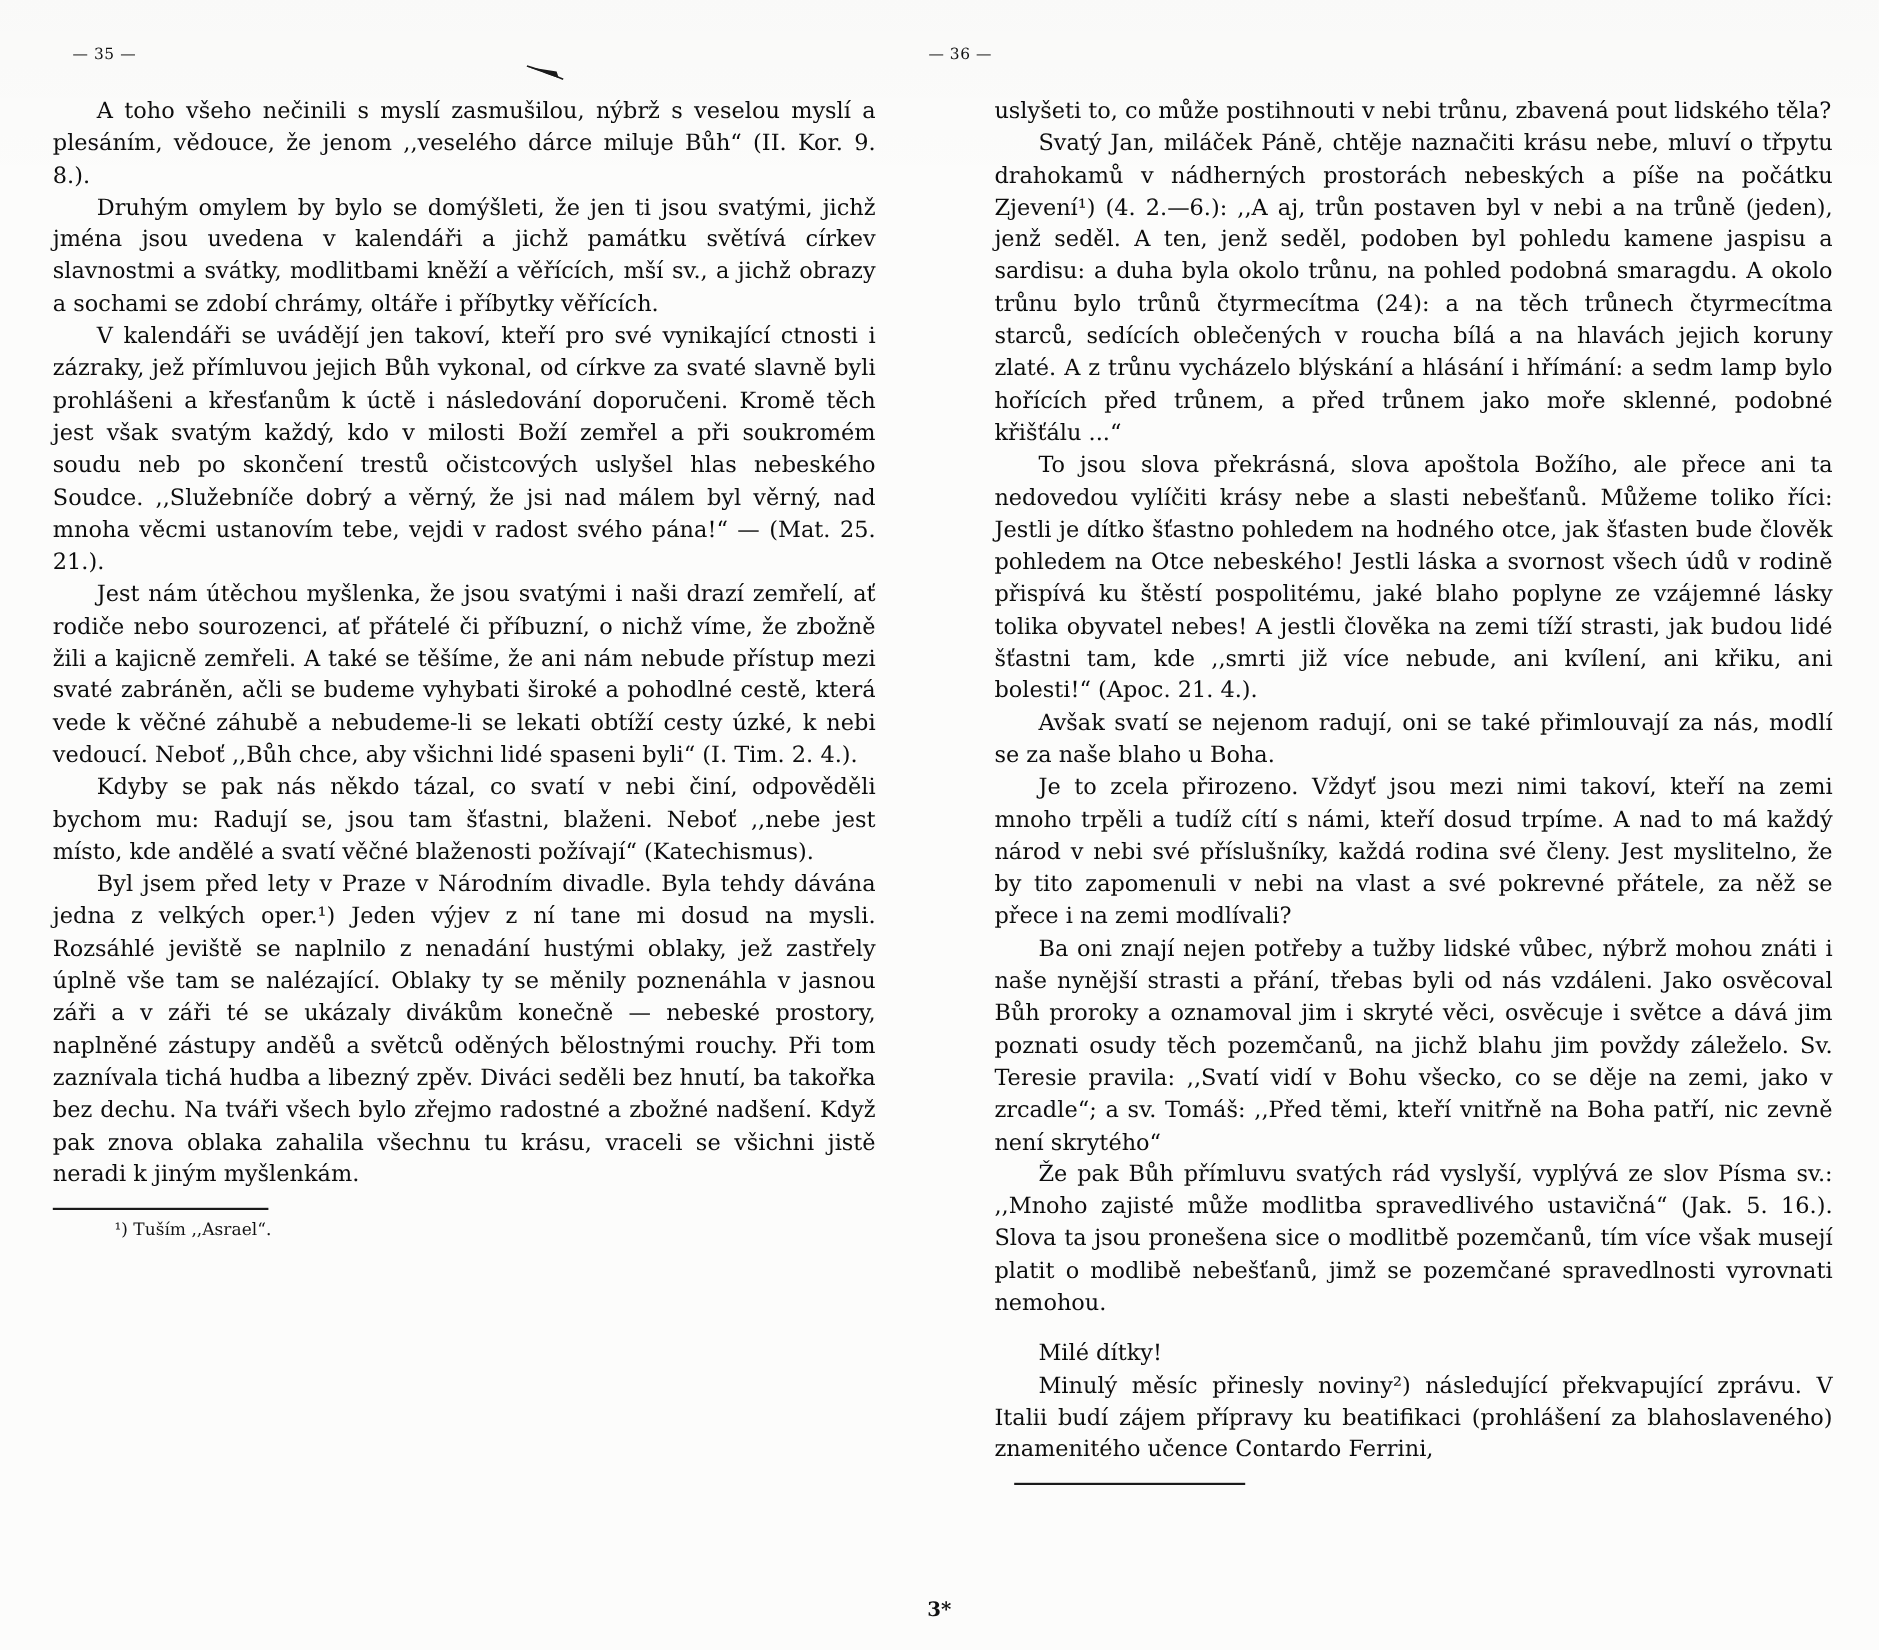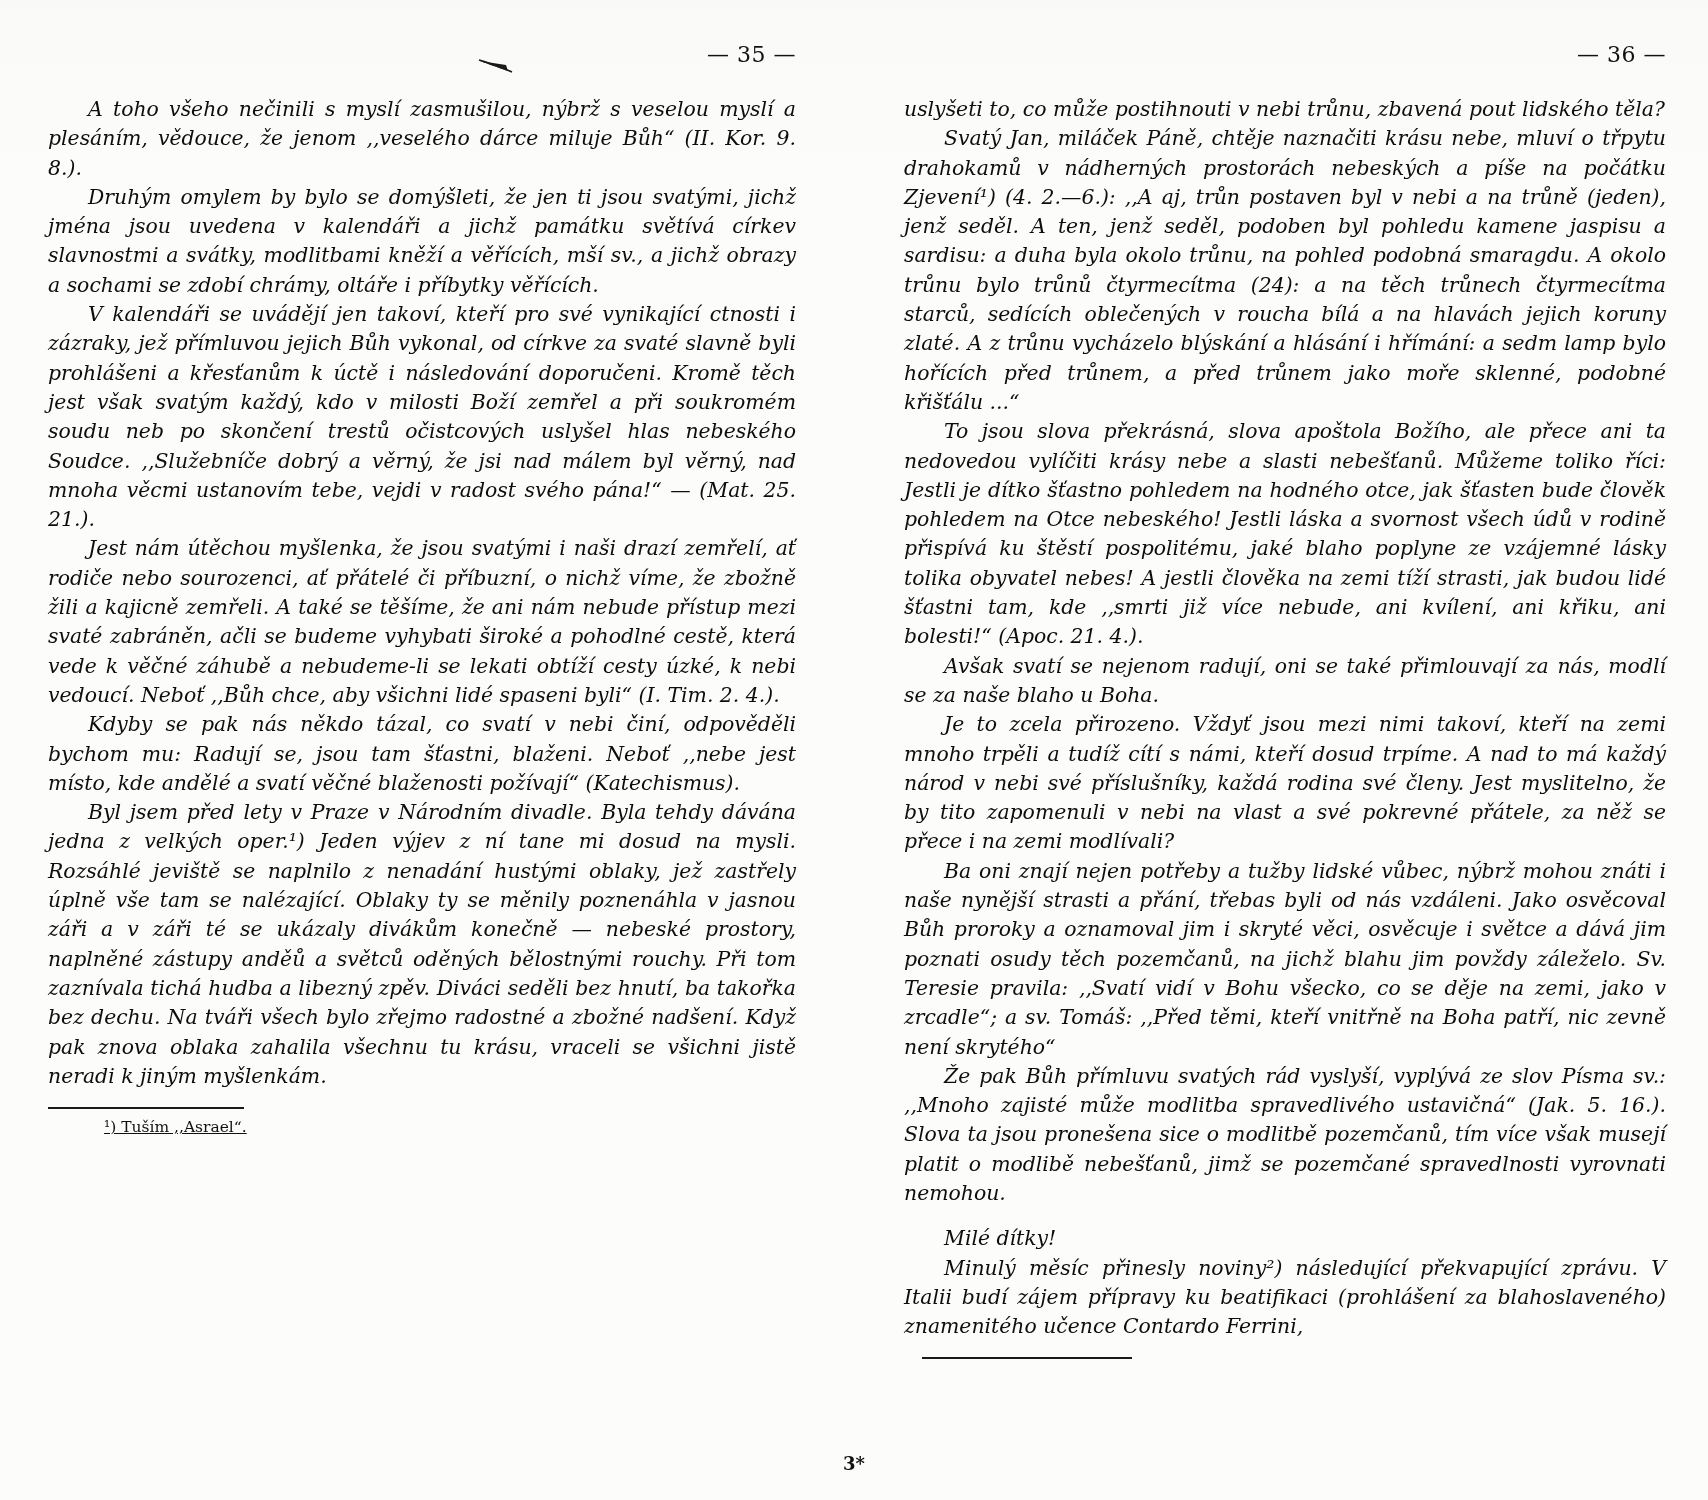--- a/index.html
+++ b/index.html
@@ -40,22 +40,22 @@
   }
   .col-left {
     width: 854px;
     padding: 30px 58px 0 48px;
   }
   .col-right {
     width: 854px;
     padding: 30px 42px 12px 50px;
   }
   .folio {
-    text-align: right;
-    font-size: 22px;
+    text-align: left;
+    font-size: 14px;
     letter-spacing: 0.5px;
     margin: 12px 0 0 0;
     font-family: "DejaVu Serif", serif;
   }
   .folio-left { margin-left: 18px; }
   .folio-right { margin-left: -60px; }
   .folio-mark {
     position: absolute;
     top: 58px;
     left: 478px;
@@ -67,42 +67,41 @@
     font-size: 20.4px;
     line-height: 29.3px;
     text-align: justify;
     text-justify: inter-word;
     hyphens: manual;
     color: #0d0d0d;
   }
   .body-text p {
     margin: 0;
     text-indent: 40px;
-    font-style: italic;
   }
   .body-text p.noindent {
     text-indent: 0;
   }
   .footnote-rule {
     margin-top: 16px;
     width: 196px;
     height: 2px;
     background: #1a1a1a;
   }
   .footnote-rule.right { width: 210px; margin-left: 18px; }
   .footnotes {
     font-size: 15.5px;
     line-height: 22px;
     margin-top: 7px;
     padding-left: 56px;
     color: #111;
     font-family: "DejaVu Serif", serif;
   }
   .footnotes.right { padding-left: 62px; }
-  .footnotes div { margin: 0; text-decoration: underline; }
+  .footnotes div { margin: 0; }
   .signature {
     position: absolute;
     bottom: 26px;
     left: 0;
     right: 0;
     text-align: center;
     font-size: 18px;
     font-weight: bold;
   }
   .blank-line { height: 16px; }

